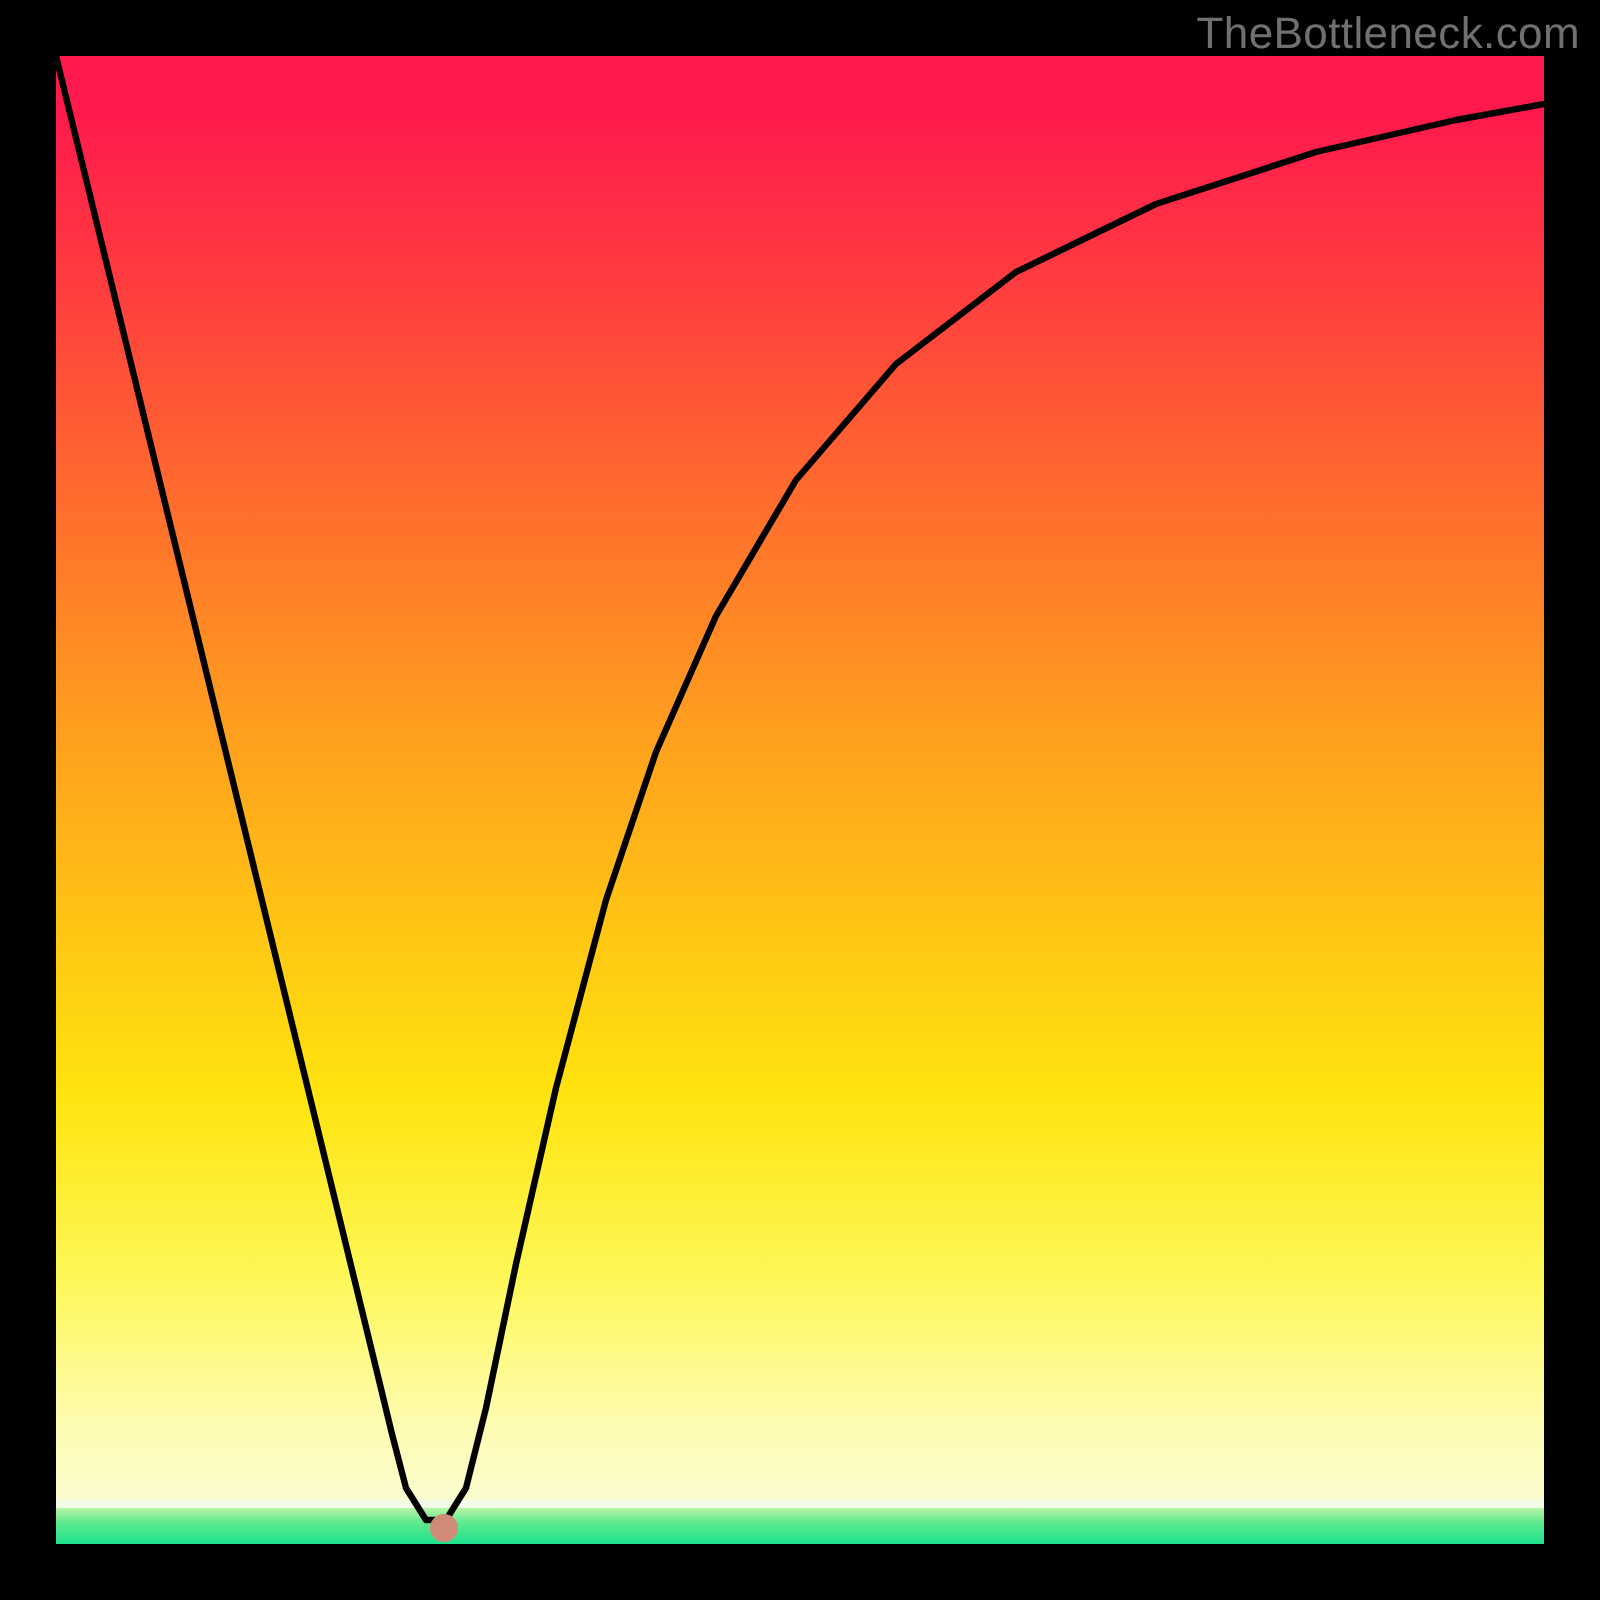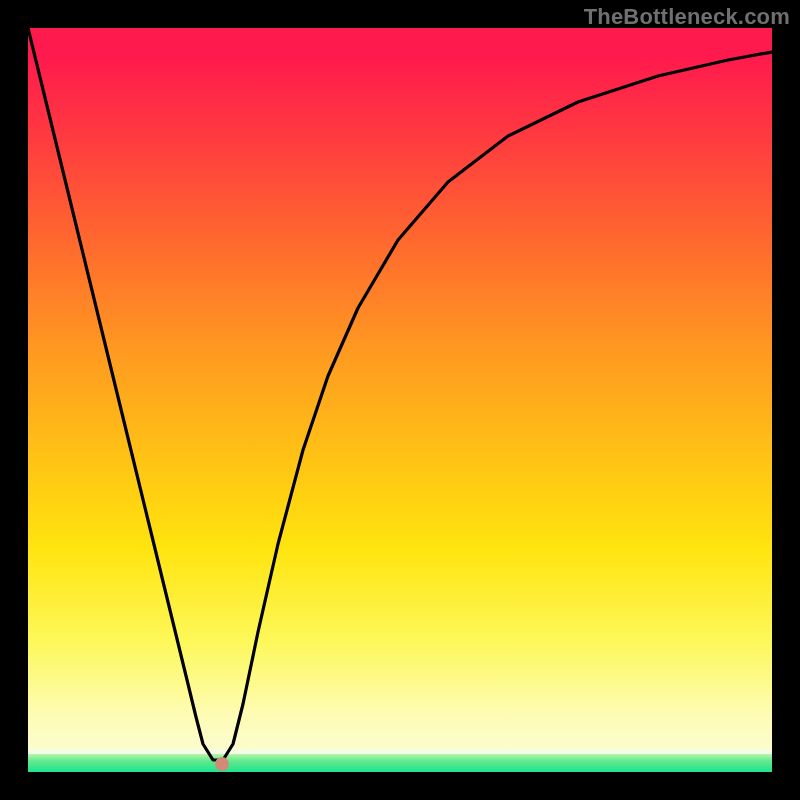--- a/index.html
+++ b/index.html
@@ -74,21 +74,21 @@
     border-radius: 50%;
     background: #d08b78;
     transform: translate(-50%, -50%);
   }
   .watermark {
     position: absolute;
     top: 4px;
     right: 10px;
     color: #707070;
     font-size: 22px;
-    font-weight: 700;
+    font-weight: 400;
     letter-spacing: 0.2px;
     user-select: none;
   }
 </style>
 </head>
 <body>
 
 <div class="watermark">TheBottleneck.com</div>
 
 <div class="frame">

